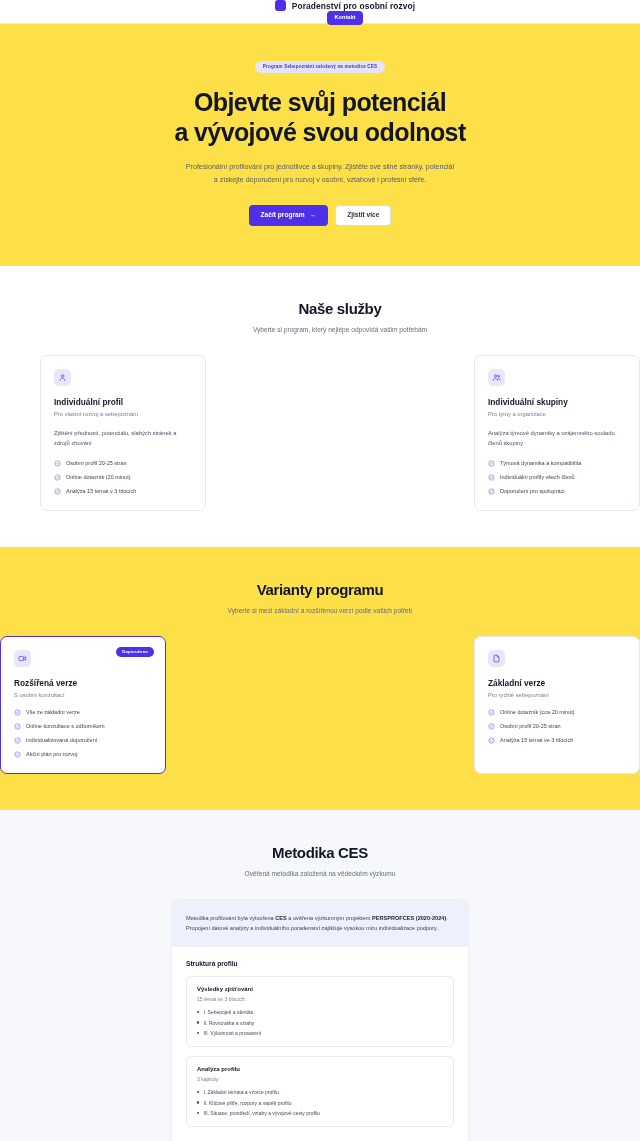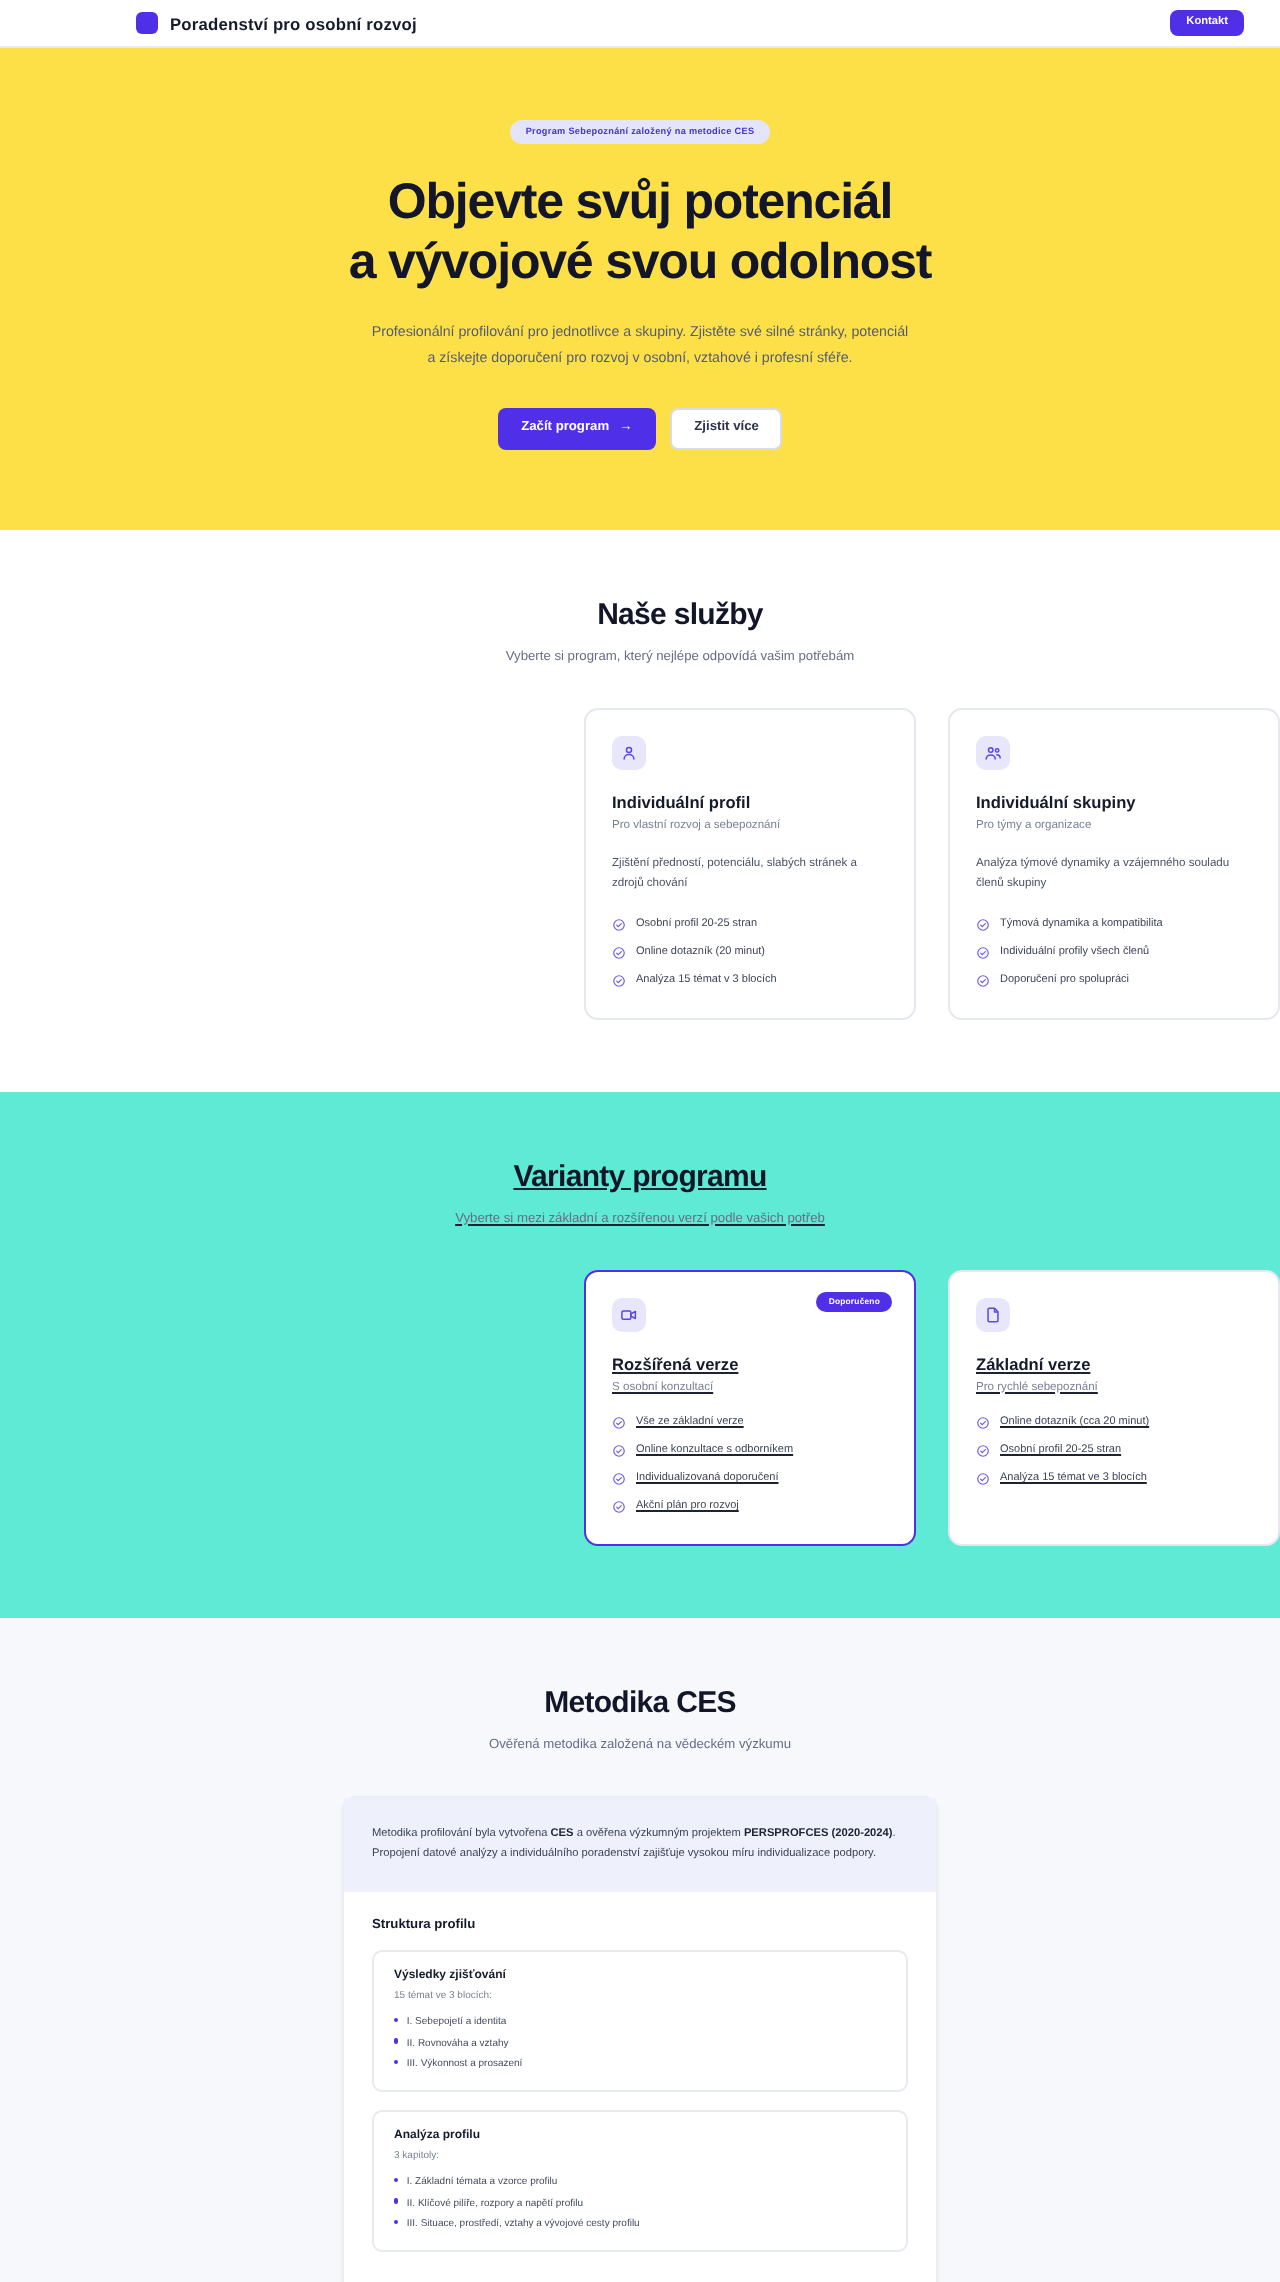--- a/index.html
+++ b/index.html
@@ -14,20 +14,21 @@
 
   
   .navbar {
     height: 24px;
     background: #ffffff;
     border-bottom: 1px solid #e8eaf0;
     display: flex;
     align-items: center;
     padding: 0 18px 0 68px;
     justify-content: space-between;
+    flex-direction: column;
   }
   .brand { display: flex; align-items: center; gap: 6px; }
   .brand-mark {
     width: 11px; height: 11px; border-radius: 3px;
     background: #4f2fe8;
     display: block;
   }
   .brand-name { font-size: 8.4px; font-weight: 700; color: #151a2d; letter-spacing: .1px; }
   .nav-cta {
     background: #4f2fe8; color: #fff;
@@ -75,31 +76,31 @@
     display: inline-flex; align-items: center; gap: 5px;
     border: 1px solid transparent;
   }
   .btn-primary { background: #4f2fe8; color: #ffffff; }
   .btn-outline { background: #ffffff; color: #2d3148; border-color: #d9dce6; }
   .btn .arrow { font-size: 6.6px; }
 
   
   .section { padding: 34px 0 36px; }
   .section.light { background: #ffffff; margin-left: 40px; }
-  .section.tint  { background: #5eead4; text-decoration: underline; }
+  .section.tint  { background: #fde047; }
   .section.faint { background: #f7f8fc; }
   .section-head { text-align: center; margin-bottom: 22px; }
   .section-title {
     font-size: 15px; font-weight: 700; letter-spacing: -0.35px;
     color: #121628; margin-bottom: 9px;
   }
   .section-sub { font-size: 6.6px; color: #666d84; }
 
   .cards {
-    display: flex; gap: 16px; justify-content: flex-end;
+    display: flex; gap: 16px; justify-content: space-between;
     align-items: stretch;
   }
   .card {
     width: 166px;
     background: #ffffff;
     border: 1px solid #e6e8f0;
     border-radius: 7px;
     padding: 13px 13px 15px;
     position: relative;
   }

